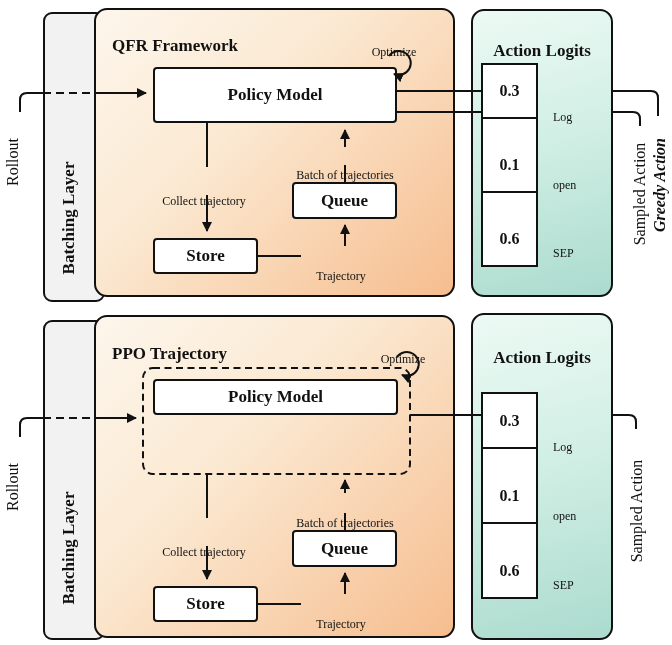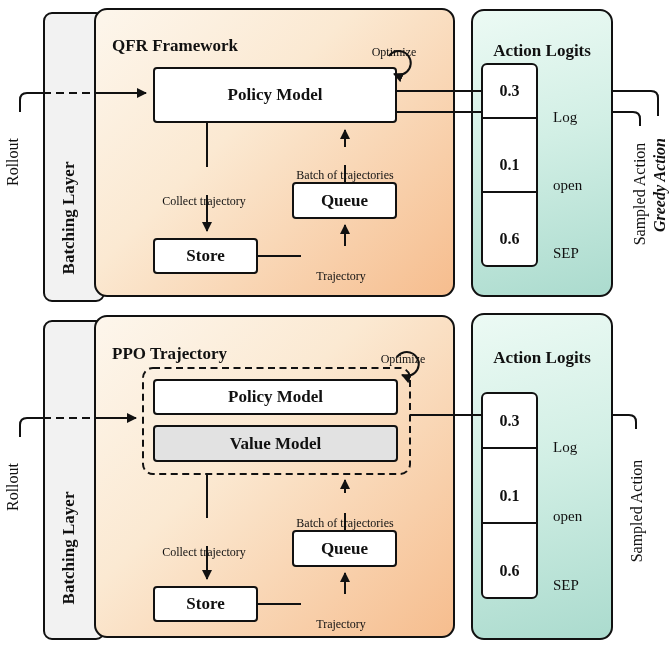--- a/index.html
+++ b/index.html
@@ -20,32 +20,32 @@
     background:linear-gradient(165deg,#ecfaf4 0%,#d2efe5 45%,#abdbce 100%);
     border:2px solid #111;border-radius:13px;box-sizing:border-box;
   }
   .node{
     background:#fff;border:2px solid #111;border-radius:4px;box-sizing:border-box;
     display:flex;align-items:center;justify-content:center;
     font-weight:bold;font-size:17px;
   }
   .node-gray{background:#e2e2e2;}
   .logits-col{
-    background:#fff;border:2px solid #111;border-radius:6px;box-sizing:border-box;
+    background:#fff;border:2px solid #111;border-radius:0;box-sizing:border-box;
     display:flex;flex-direction:column;gap:20px;
   }
   .logit-cell{
     flex:1;display:flex;align-items:center;justify-content:center;
     font-weight:bold;font-size:16px;border-bottom:2px solid #111;
   }
   .logit-cell:last-child{border-bottom:none;}
   .sec-title{font-weight:bold;font-size:17px;white-space:nowrap;}
   .panel-title-center{transform:translateX(-50%);}
   .lbl{font-size:12px;white-space:nowrap;transform:translate(-50%,-50%);}
-  .lbl-left{font-size:15px;white-space:nowrap;transform:translateY(-50%);}
+  .lbl-left{font-size:12px;white-space:nowrap;transform:translateY(-50%);}
   .rot{
     font-size:16px;white-space:nowrap;
     transform:translate(-50%,-50%) rotate(-90deg);
   }
   .rot-bold{font-weight:bold;font-size:17px;}
   .rot-bi{font-weight:bold;font-style:italic;}
   svg.overlay{position:absolute;left:0;top:0;pointer-events:none;}
   .txt-layer{position:absolute;left:0;top:0;width:100%;height:100%;pointer-events:none;margin-top:20px;}
 </style>
 </head>
@@ -71,23 +71,20 @@
     <div class="logit-cell">0.1</div>
     <div class="logit-cell">0.6</div>
   </div>
 
   <div class="abs batching" style="left:43px;top:320px;width:62px;height:320px;"></div>
   <div class="abs panel-orange" style="left:94px;top:315px;width:361px;height:323px;"></div>
   <div class="abs panel-teal" style="left:471px;top:313px;width:142px;height:327px;"></div>
 
   <div class="abs node" style="left:153px;top:379px;width:245px;height:36px;">
     <span>Policy Model</span>
-  </div>
-  <div class="abs node node-gray" style="left:153px;top:425px;width:245px;height:37px;">
-    <span>Value Model</span>
   </div>
   <div class="abs node" style="left:292px;top:530px;width:105px;height:37px;">
     <span>Queue</span>
   </div>
   <div class="abs node" style="left:153px;top:586px;width:105px;height:36px;">
     <span>Store</span>
   </div>
   <div class="abs logits-col" style="left:481px;top:392px;width:57px;height:207px;">
     <div class="logit-cell">0.3</div>
     <div class="logit-cell">0.1</div>

